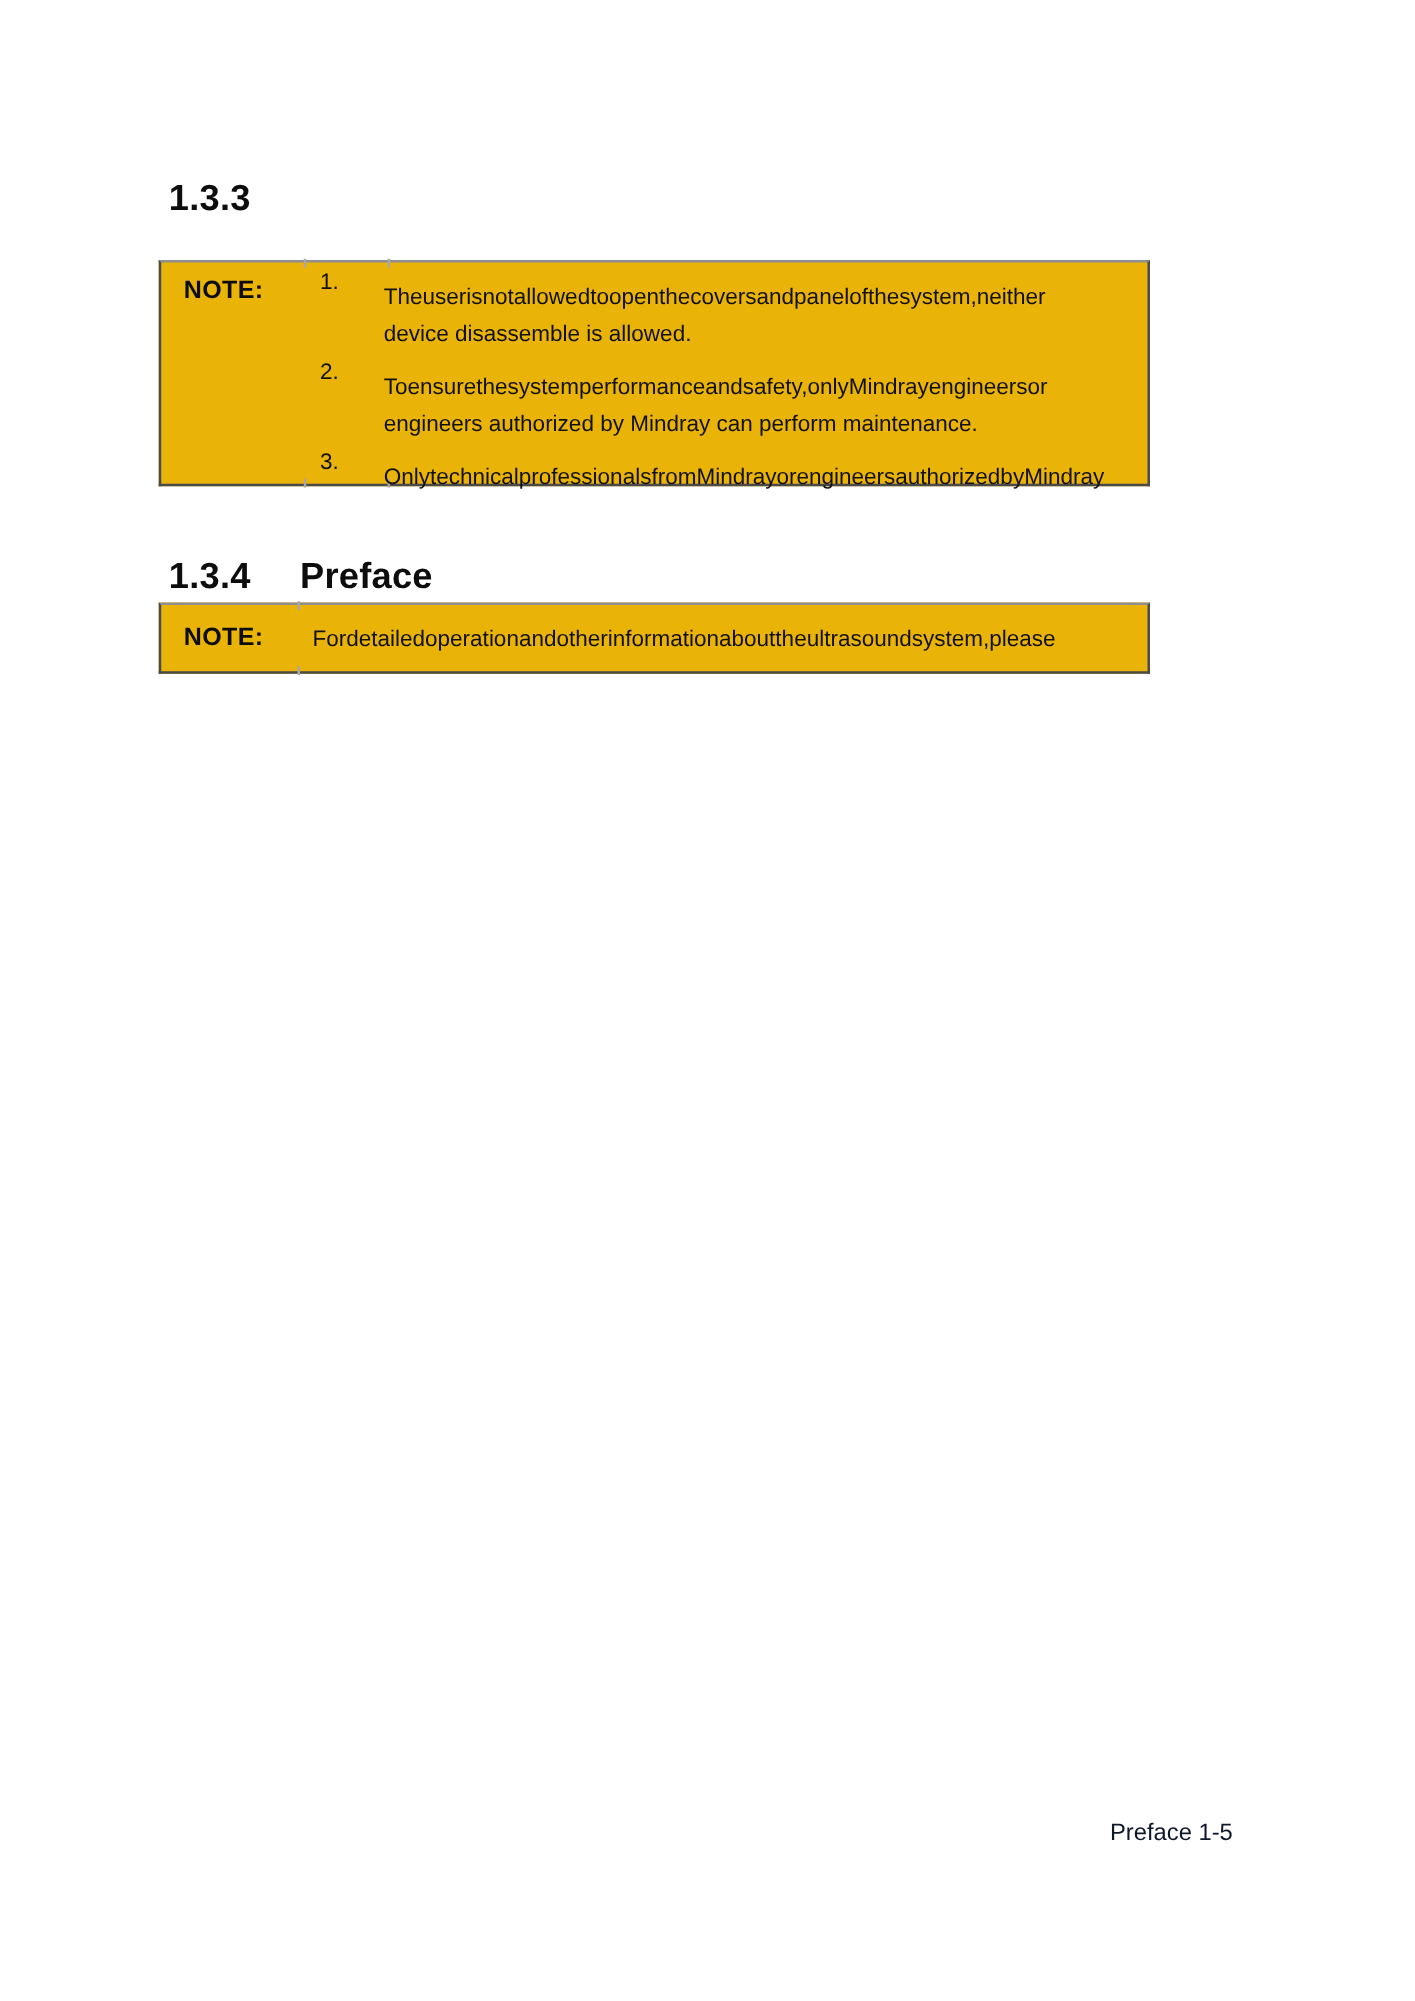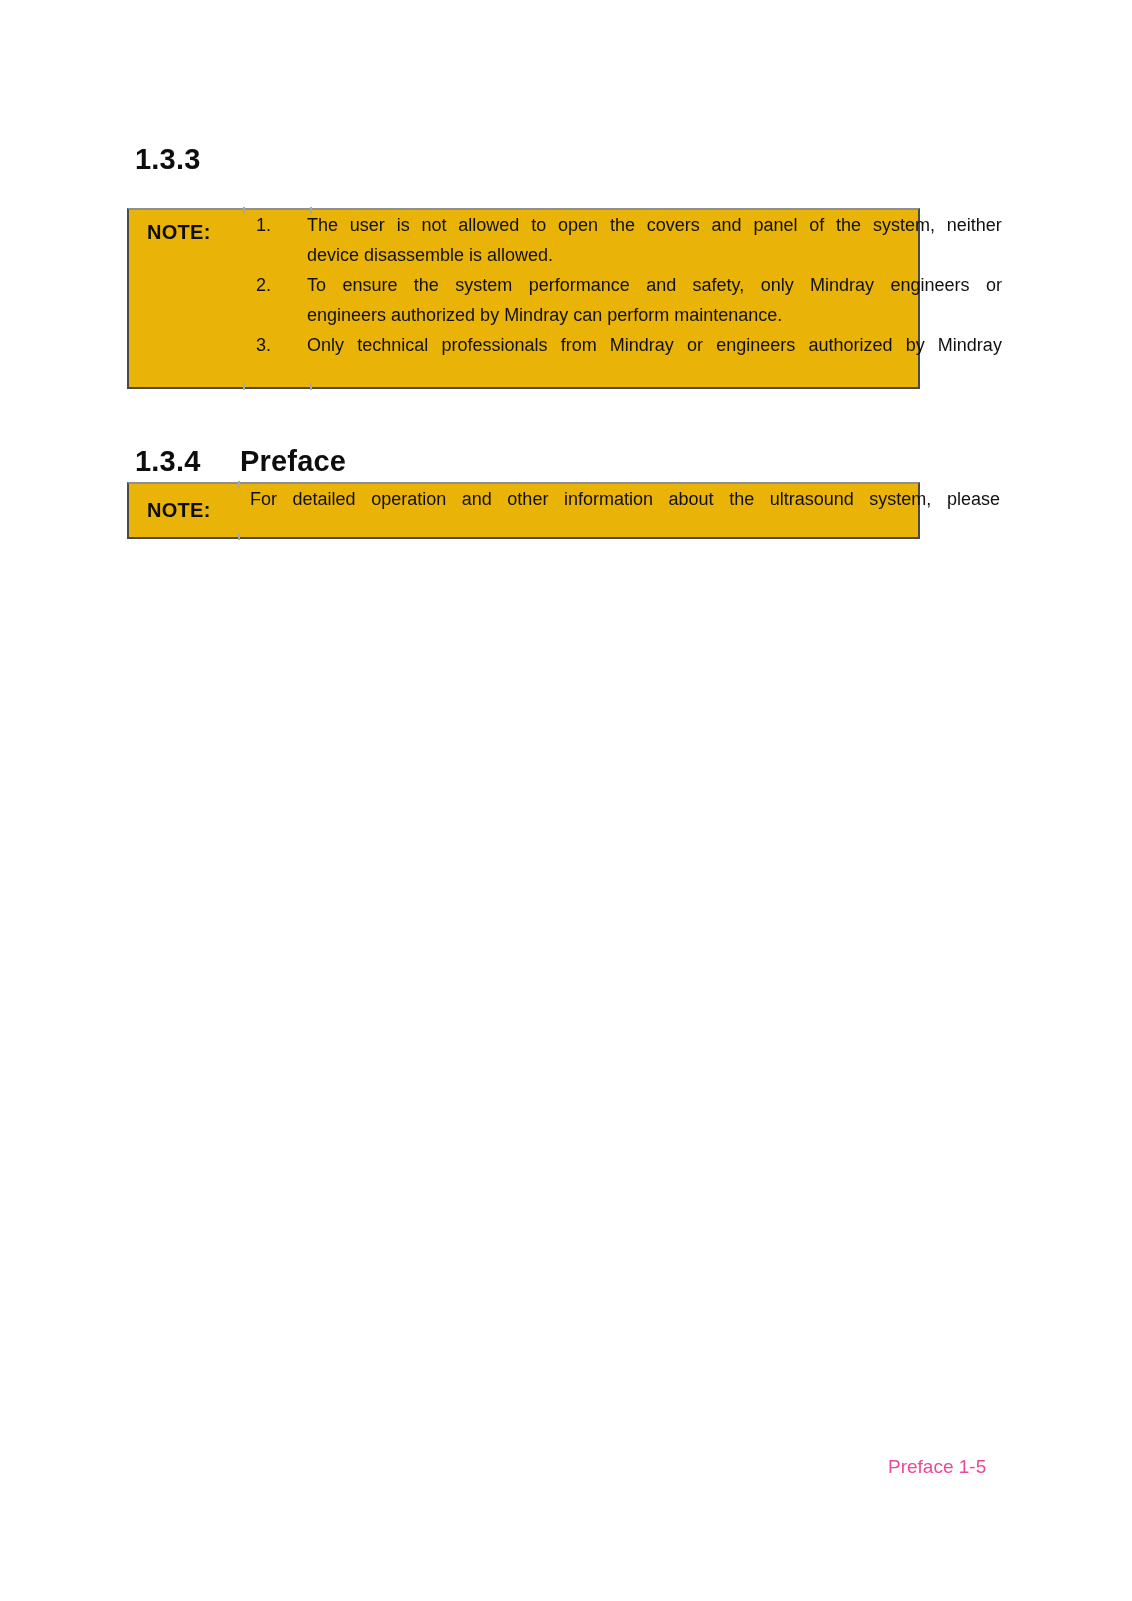--- a/index.html
+++ b/index.html
@@ -69,41 +69,42 @@
     left: 121px;
     top: 0;
     width: 750px;
     font-size: 18px;
     line-height: 30px;
   }
 
   .line { text-align: left; }
   .line.justified {
     display: flex;
-    justify-content: space-between;
+    justify-content: flex-start;
     flex-wrap: nowrap;
+    margin-top: 12px;
   }
   .line.justified span { white-space: pre; }
 
   .divider-tick {
     position: absolute;
     width: 2px;
     height: 7px;
     background: #a8a8a8;
   }
   .tick-top { top: -3px; }
   .tick-bottom { bottom: -3px; }
 
   .footer {
     position: absolute;
     left: 888px;
     top: 1455px;
     font-size: 19px;
     line-height: 23px;
-    color: #ec4899;
+    color: #0f172a;
   }
 </style>
 </head>
 <body>
 
 <div class="page">
 
   <div class="heading" id="heading-1">
     <span class="hnum">1.3.3</span>
     <span class="htitle">Personnel Others</span>

